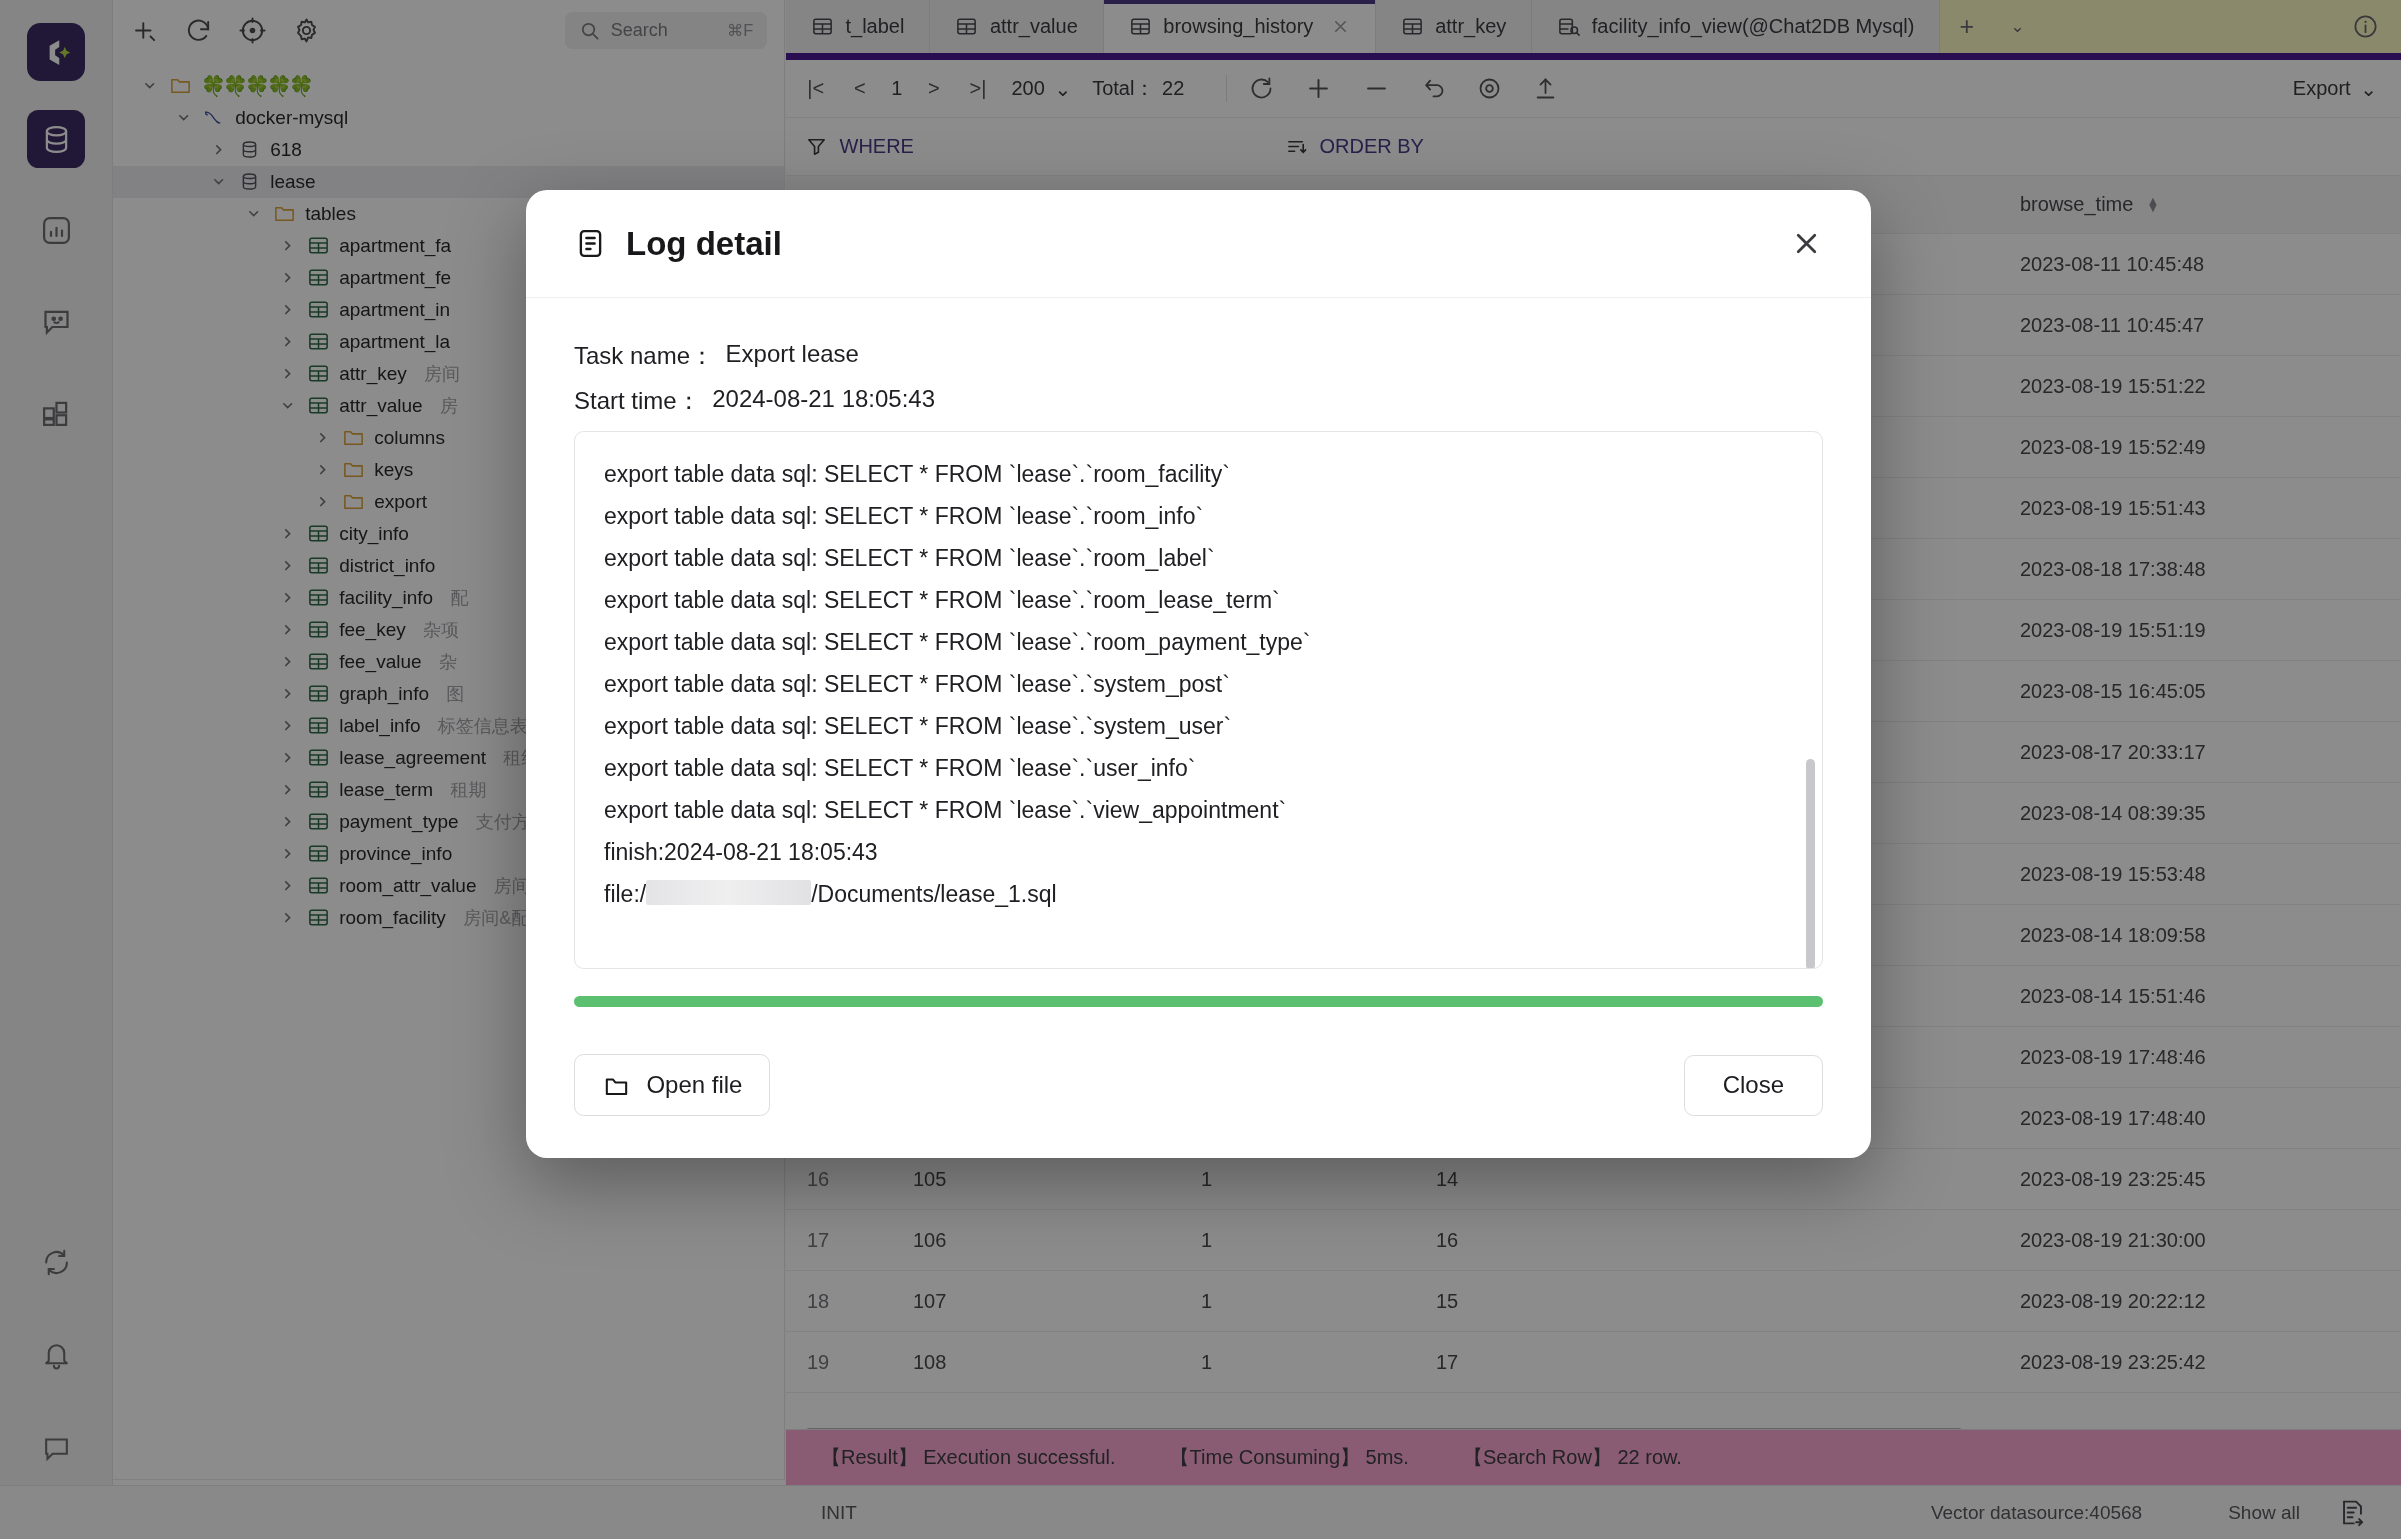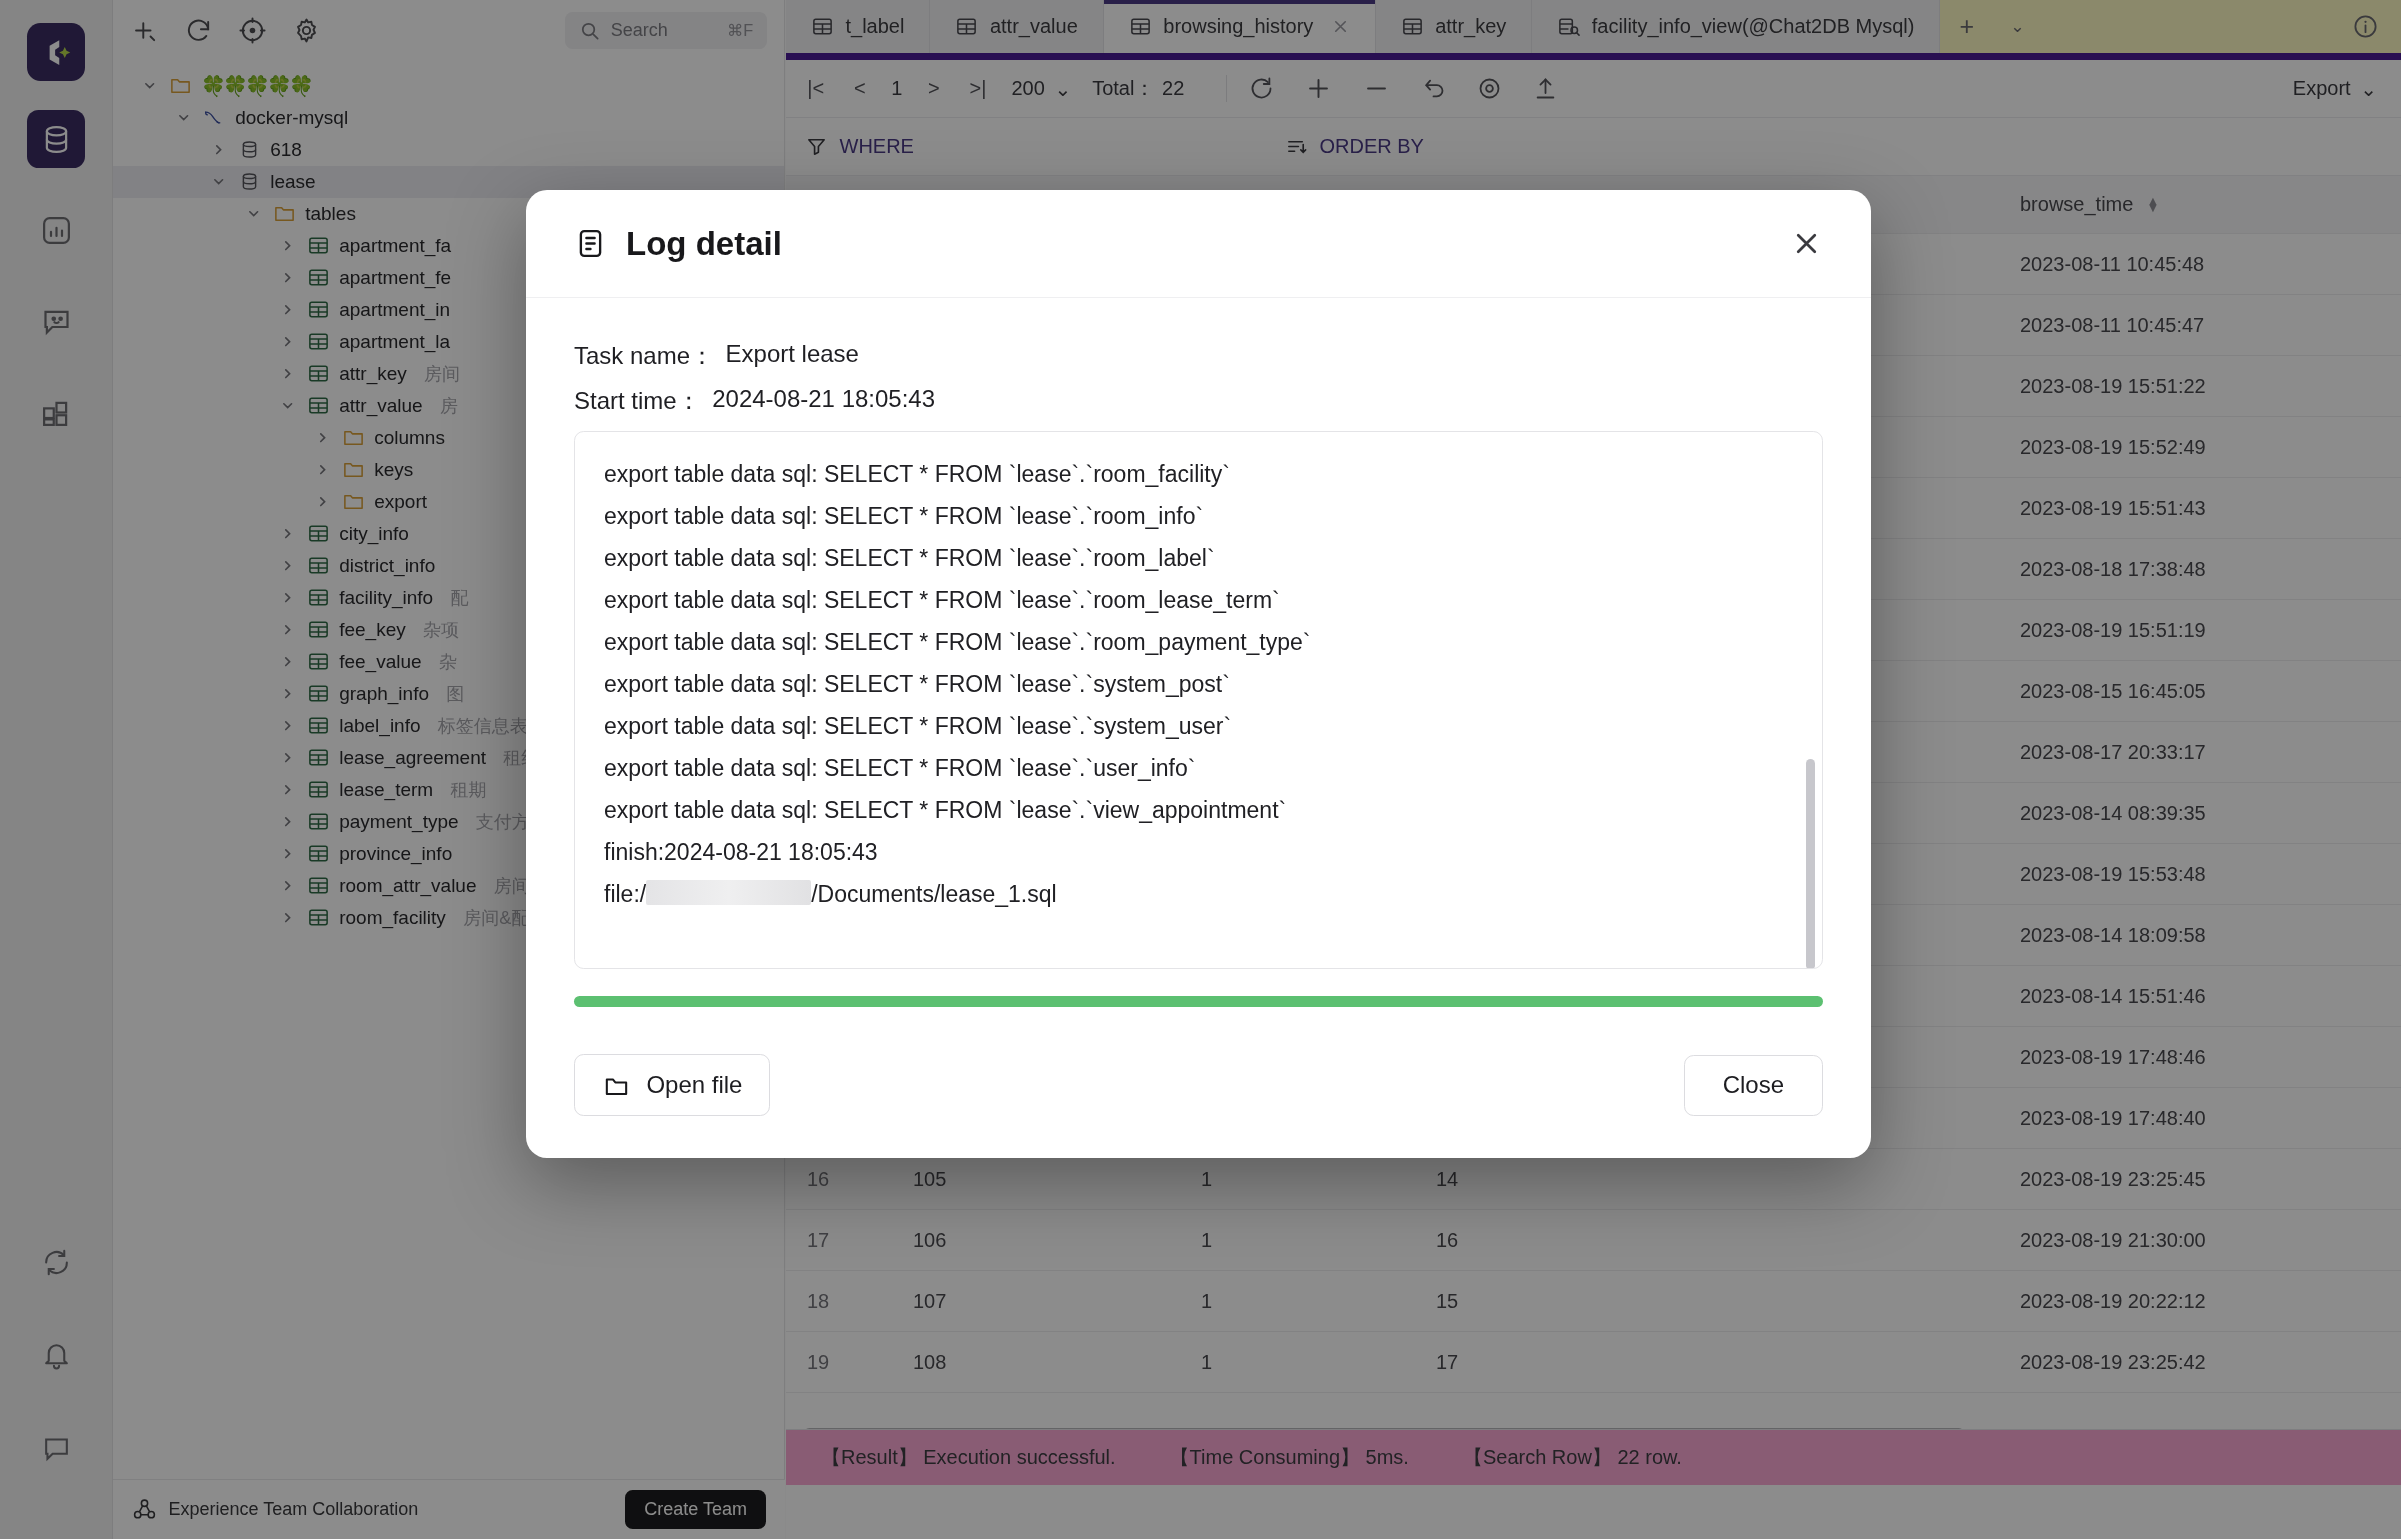--- a/index.html
+++ b/index.html
@@ -1053,20 +1053,35 @@
       <span>
         <span>【Time Consuming】</span>
         <span>5ms.</span>
       </span>
       <span>
         <span>【Search Row】</span>
         <span>22 row.</span>
       </span>
     </div>
 
+    <div class="statusbar">
+      <span class="sb-left">INIT</span>
+      <span class="sb-right">
+        <span>Vector datasource:40568</span>
+        <span>Show all</span>
+      </span>
+      <span class="sb-icon">
+        <svg width="29" height="29" viewBox="0 0 24 24" fill="none" stroke="currentColor" stroke-width="1.6" stroke-linecap="round">
+          <path d="M5 3h10l4 4v6"></path>
+            <path d="M5 3v18h8"></path>
+            <path d="M8 8h7M8 12h5M8 16h4"></path>
+          <path d="M15 20h5m0 0-2.5-2.5M20 20l-2.5 2.5"></path>
+        </svg>
+      </span>
+    </div>
   </div>
 
   <div class="dim-veil"></div>
 
   <div class="modal">
     <div class="modal-head">
       <span>
         <svg width="33" height="33" viewBox="0 0 24 24" fill="none" stroke="#18181b" stroke-width="1.7" stroke-linecap="round">
           <rect x="5" y="3" width="14" height="18" rx="2.5"></rect>
           <path d="M9 8h6M9 12h6M9 16h3"></path>

